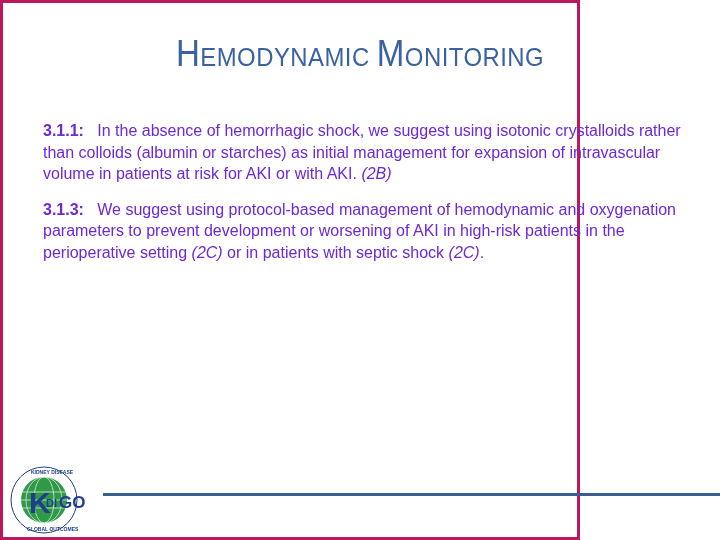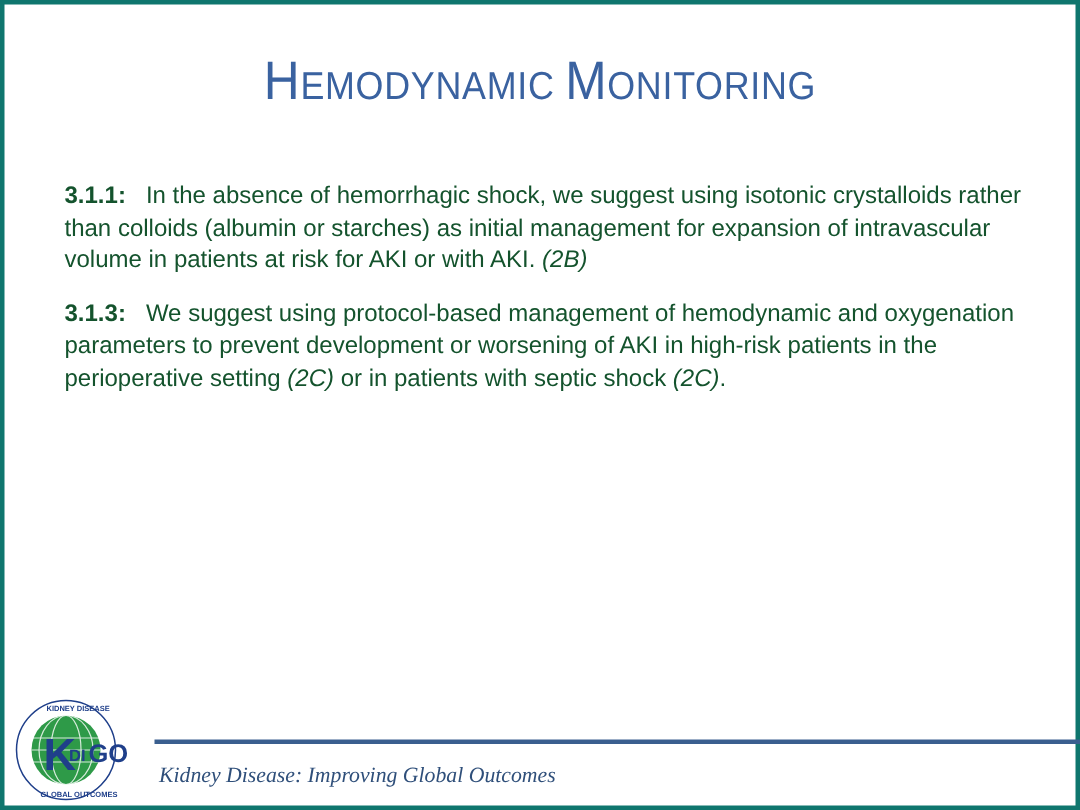--- a/index.html
+++ b/index.html
@@ -1,38 +1,38 @@
 <!DOCTYPE html>
 <html><head>
   <meta charset="utf-8">
   <style>
     html, body { margin: 0; padding: 0; }
     body { width: 720px; height: 540px; overflow: hidden; background: #ffffff; }
     .slide {
       position: relative;
-      width: 720px; height: 540px;
+      width: 580px; height: 540px;
       box-sizing: border-box;
-      border: 3px solid #0f766e;
+      border: 3px solid #be185d;
       background: #ffffff;
     }
     .title {
       position: absolute; left: 0; top: 30px; width: 714px;
       text-align: center;
       font-family: "Liberation Sans", sans-serif;
       color: #3a62a0;
       font-size: 26px;
       letter-spacing: 0.5px;
       font-weight: normal;
       transform: scaleX(0.92);
     }
     .title .big { font-size: 36px; }
     .body {
       position: absolute; left: 40px; top: 117px; width: 650px;
       font-family: "Liberation Sans", sans-serif;
-      font-size: 16px; line-height: 21.5px; color: #14532d;
+      font-size: 16px; line-height: 21.5px; color: #6d28d9;
     }
     .rec { margin: 0 0 14px 0; }
     .rec .num { font-weight: bold; }
     .rec .grade { font-style: italic; }
     .logo {
       position: absolute; left: 6px; top: 462px; width: 86px; height: 70px;
     }
     .rule {
       position: absolute; left: 100px; top: 490px; width: 617px; height: 3px;
       background: #3a5f8f;
@@ -80,14 +80,13 @@
       </g>
       <text x="20" y="48" font-family="Liberation Sans, sans-serif" font-weight="bold" font-size="30" fill="#1f3f8a">K</text>
       <text x="37" y="42" font-family="Liberation Sans, sans-serif" font-weight="bold" font-size="11" fill="#1f3f8a">DI</text>
       <text x="50" y="43" font-family="Liberation Sans, sans-serif" font-weight="bold" font-size="17" fill="#1f3f8a">GO</text>
       <text x="22" y="9" font-family="Liberation Sans, sans-serif" font-weight="bold" font-size="5" fill="#1f3f8a">KIDNEY DISEASE</text>
       <text x="18" y="66" font-family="Liberation Sans, sans-serif" font-weight="bold" font-size="5" fill="#1f3f8a">GLOBAL OUTCOMES</text>
     </svg>
   </div>
 
   <div class="rule"></div>
-  <div class="tagline">Kidney Disease: Improving Global Outcomes</div>
 </div>
 
 </body></html>

